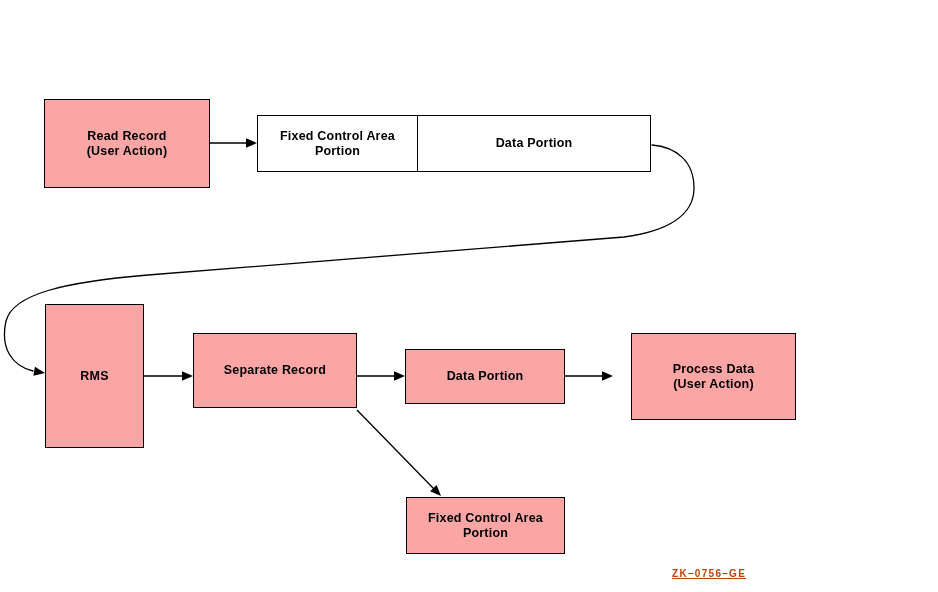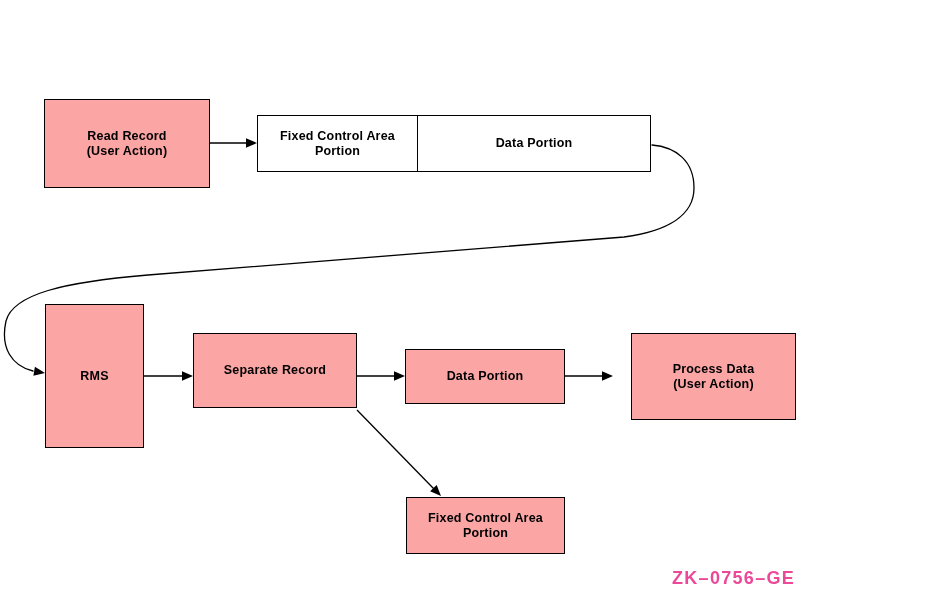--- a/index.html
+++ b/index.html
@@ -52,23 +52,24 @@
     letter-spacing: 0.2px;
     color: #000;
     white-space: pre-line;
   }
   .seg + .seg { border-left: 1.5px solid #000; }
   .caption {
     position: absolute;
     left: 672px;
     top: 568px;
     font-weight: bold;
-    font-size: 18px;
+    font-size: 10px;
     letter-spacing: 1.3px;
-    color: #ec4899;
+    color: #c2410c;
+    text-decoration: underline;
   }
   
   .b-read-record   { left: 44px;  top: 99px;  width: 166px; height: 89px; }
   .b-record        { left: 257px; top: 115px; width: 394px; height: 57px; }
   .s-count         { width: 73px; }
   .s-fixed         { width: 159px; }
   .s-data          { flex: 1; }
   .b-rms           { left: 45px;  top: 304px; width: 99px;  height: 144px; }
   .b-separate      { left: 193px; top: 333px; width: 164px; height: 75px; }
   .b-data-bottom   { left: 405px; top: 349px; width: 160px; height: 55px; }

